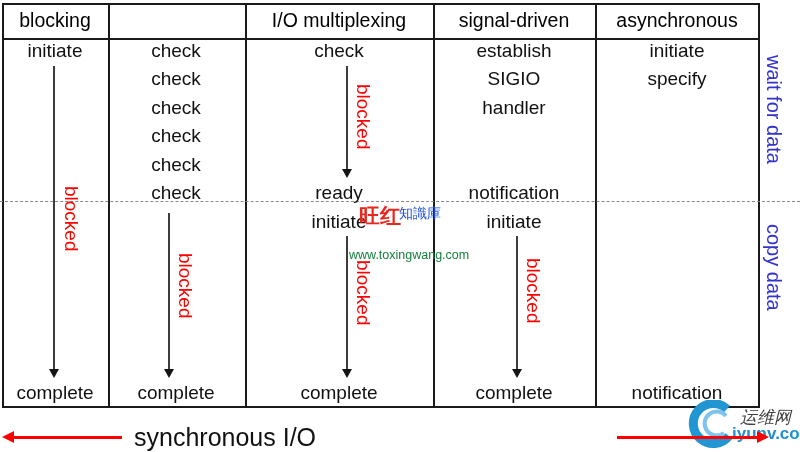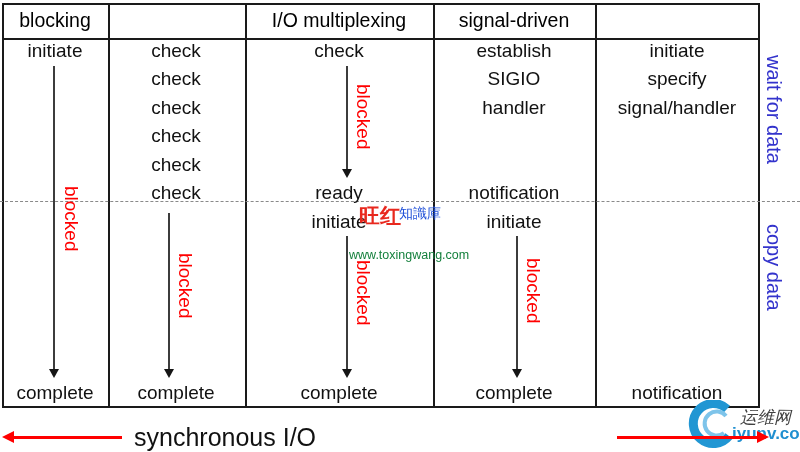--- a/index.html
+++ b/index.html
@@ -61,20 +61,21 @@
   <div class="vline" style="left:108px"></div>
   <div class="vline" style="left:245px"></div>
   <div class="vline" style="left:433px"></div>
   <div class="vline" style="left:595px"></div>
   <div class="hline-header"></div>
   <div class="dashline"></div>
 
   <div class="hdr" style="left:55px;top:9px">blocking</div>
   <div class="hdr" style="left:514px;top:9px">signal-driven</div>
   <div class="hdr" style="left:339px;top:9px">I/O multiplexing</div>
+  <div class="hdr" style="left:677px;top:9px">asynchronous</div>
 
   <div class="cell" style="left:55px;top:40px">initiate</div>
   <div class="aline" style="left:53px;top:66px;height:304px"></div>
   <div class="ahead" style="left:49px;top:369px"></div>
   <div class="blocked" style="left:60px;top:186px">blocked</div>
   <div class="cell" style="left:55px;top:382px">complete</div>
 
   <div class="cell" style="left:176px;top:40px">check</div>
   <div class="cell" style="left:176px;top:68px">check</div>
   <div class="cell" style="left:176px;top:97px">check</div>
@@ -102,21 +103,20 @@
   <div class="cell" style="left:514px;top:97px">handler</div>
   <div class="cell" style="left:514px;top:182px">notification</div>
   <div class="cell" style="left:514px;top:211px">initiate</div>
   <div class="aline" style="left:516px;top:236px;height:134px"></div>
   <div class="ahead" style="left:512px;top:369px"></div>
   <div class="blocked" style="left:522px;top:258px">blocked</div>
   <div class="cell" style="left:514px;top:382px">complete</div>
 
   <div class="cell" style="left:677px;top:40px">initiate</div>
   <div class="cell" style="left:677px;top:68px">specify</div>
-  <div class="cell" style="left:677px;top:97px">signal/handler</div>
   <div class="cell" style="left:677px;top:382px">notification</div>
 
   <div class="sidelabel" style="left:762px;top:55px">wait for data</div>
   <div class="sidelabel" style="left:762px;top:224px">copy data</div>
 
   <div class="rhead-left" style="left:2px;top:431px"></div>
   <div class="rline" style="left:10px;top:436px;width:112px"></div>
   <div class="legend-text" style="left:134px;top:422px">synchronous I/O</div>
   <div class="rline" style="left:617px;top:436px;width:141px"></div>
   <div class="rhead-right" style="left:757px;top:431px"></div>

